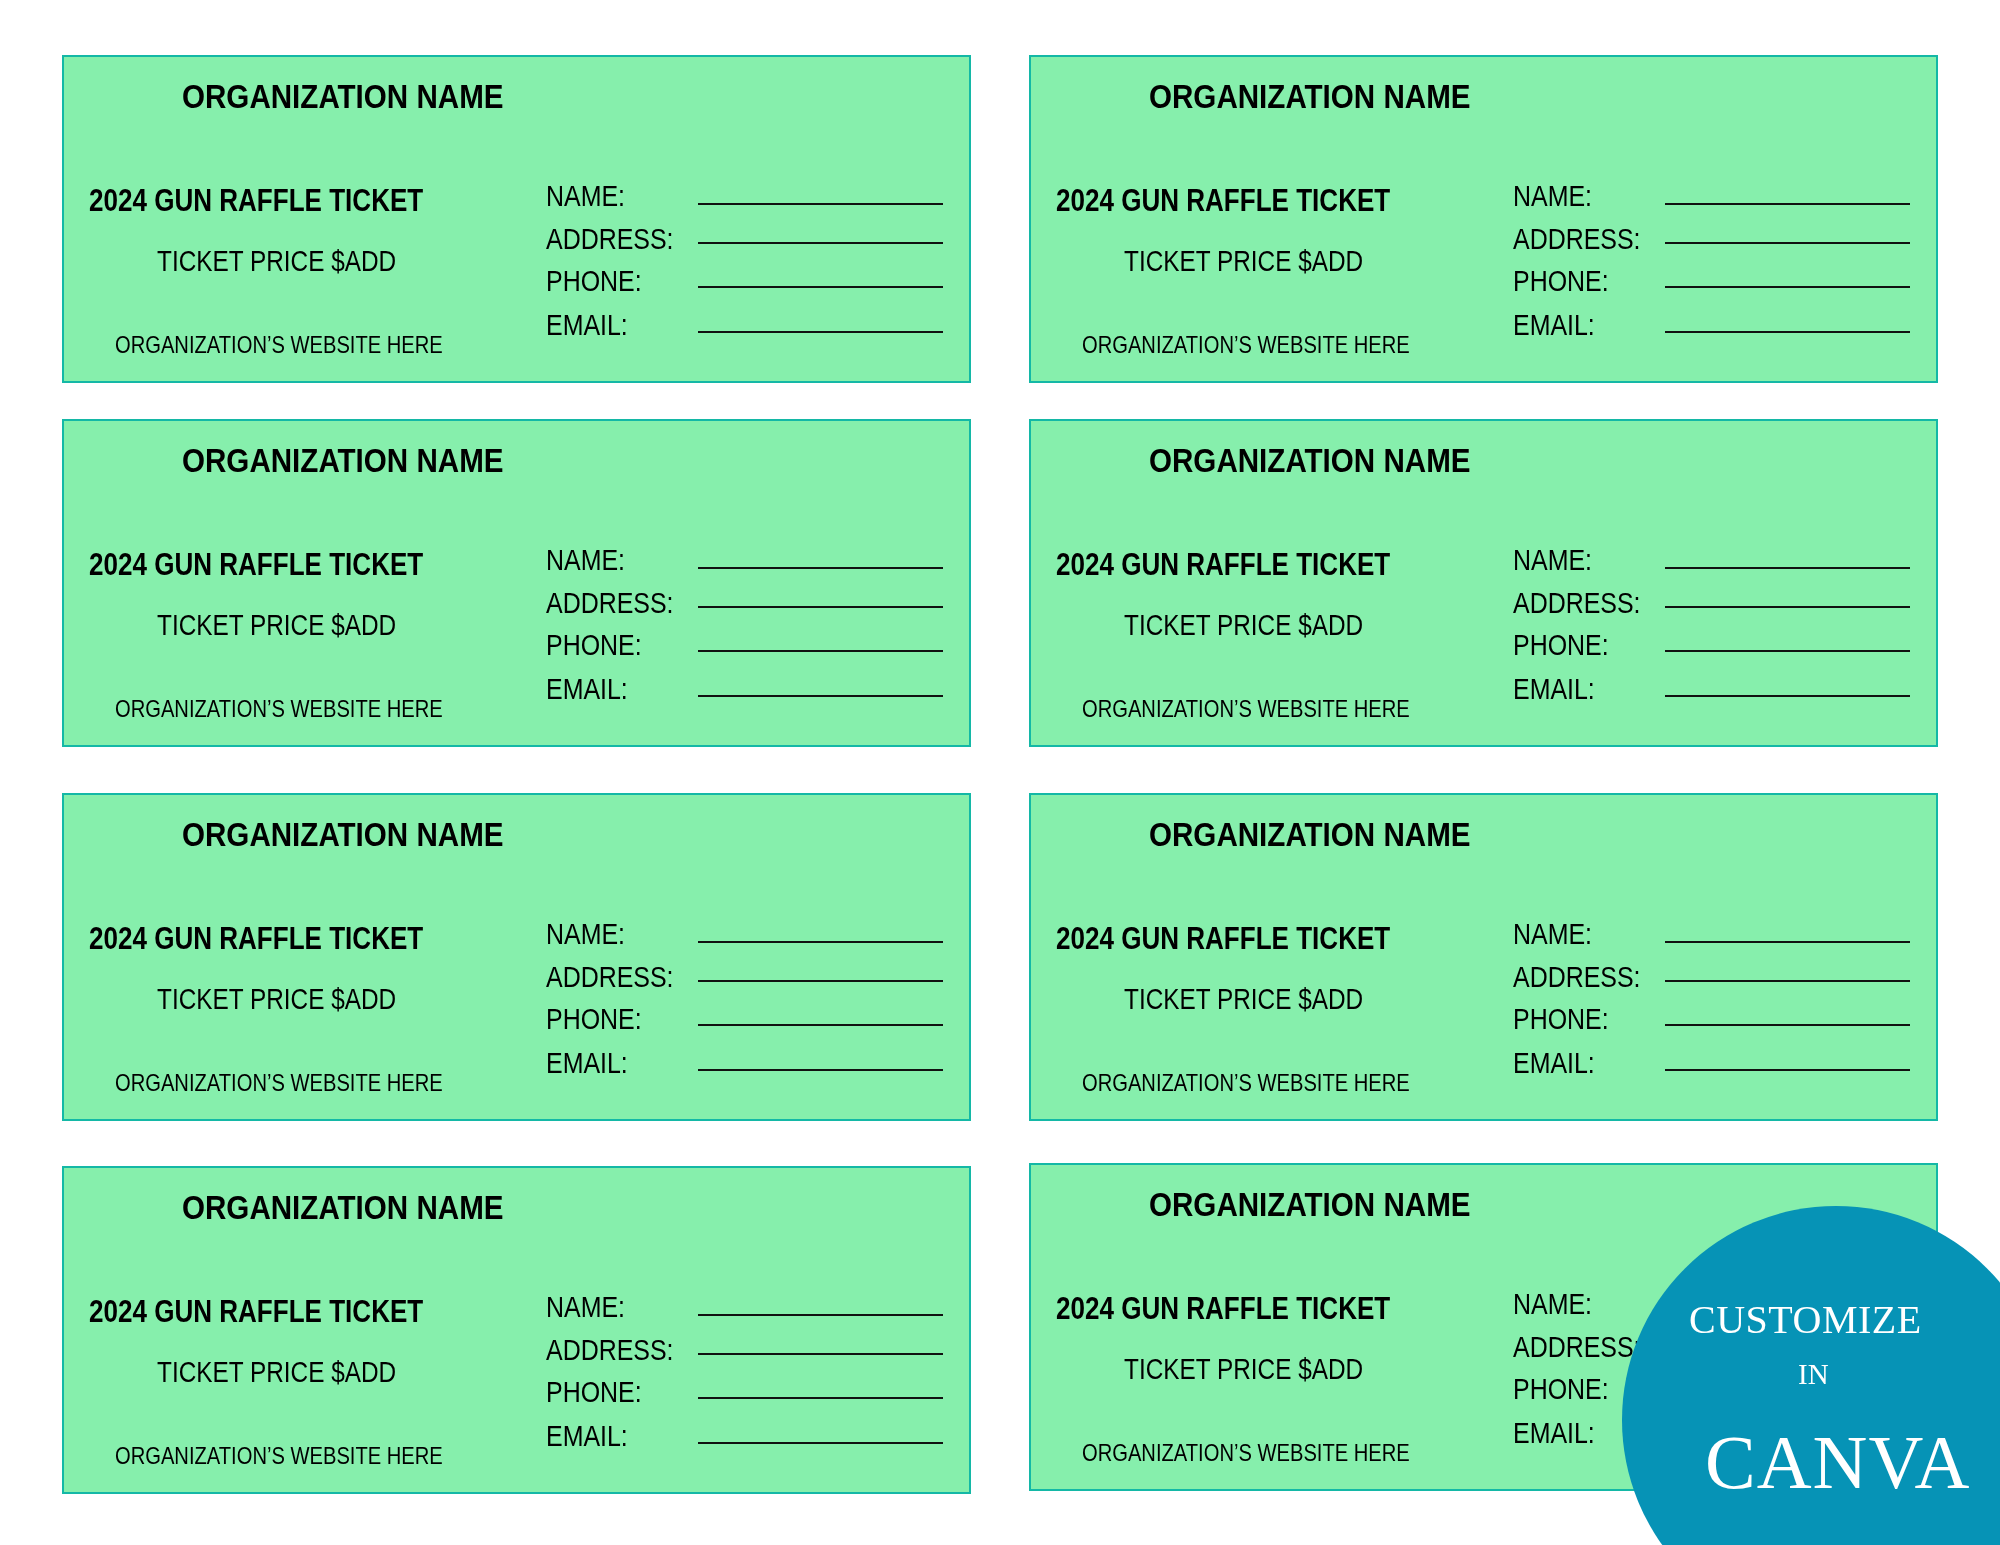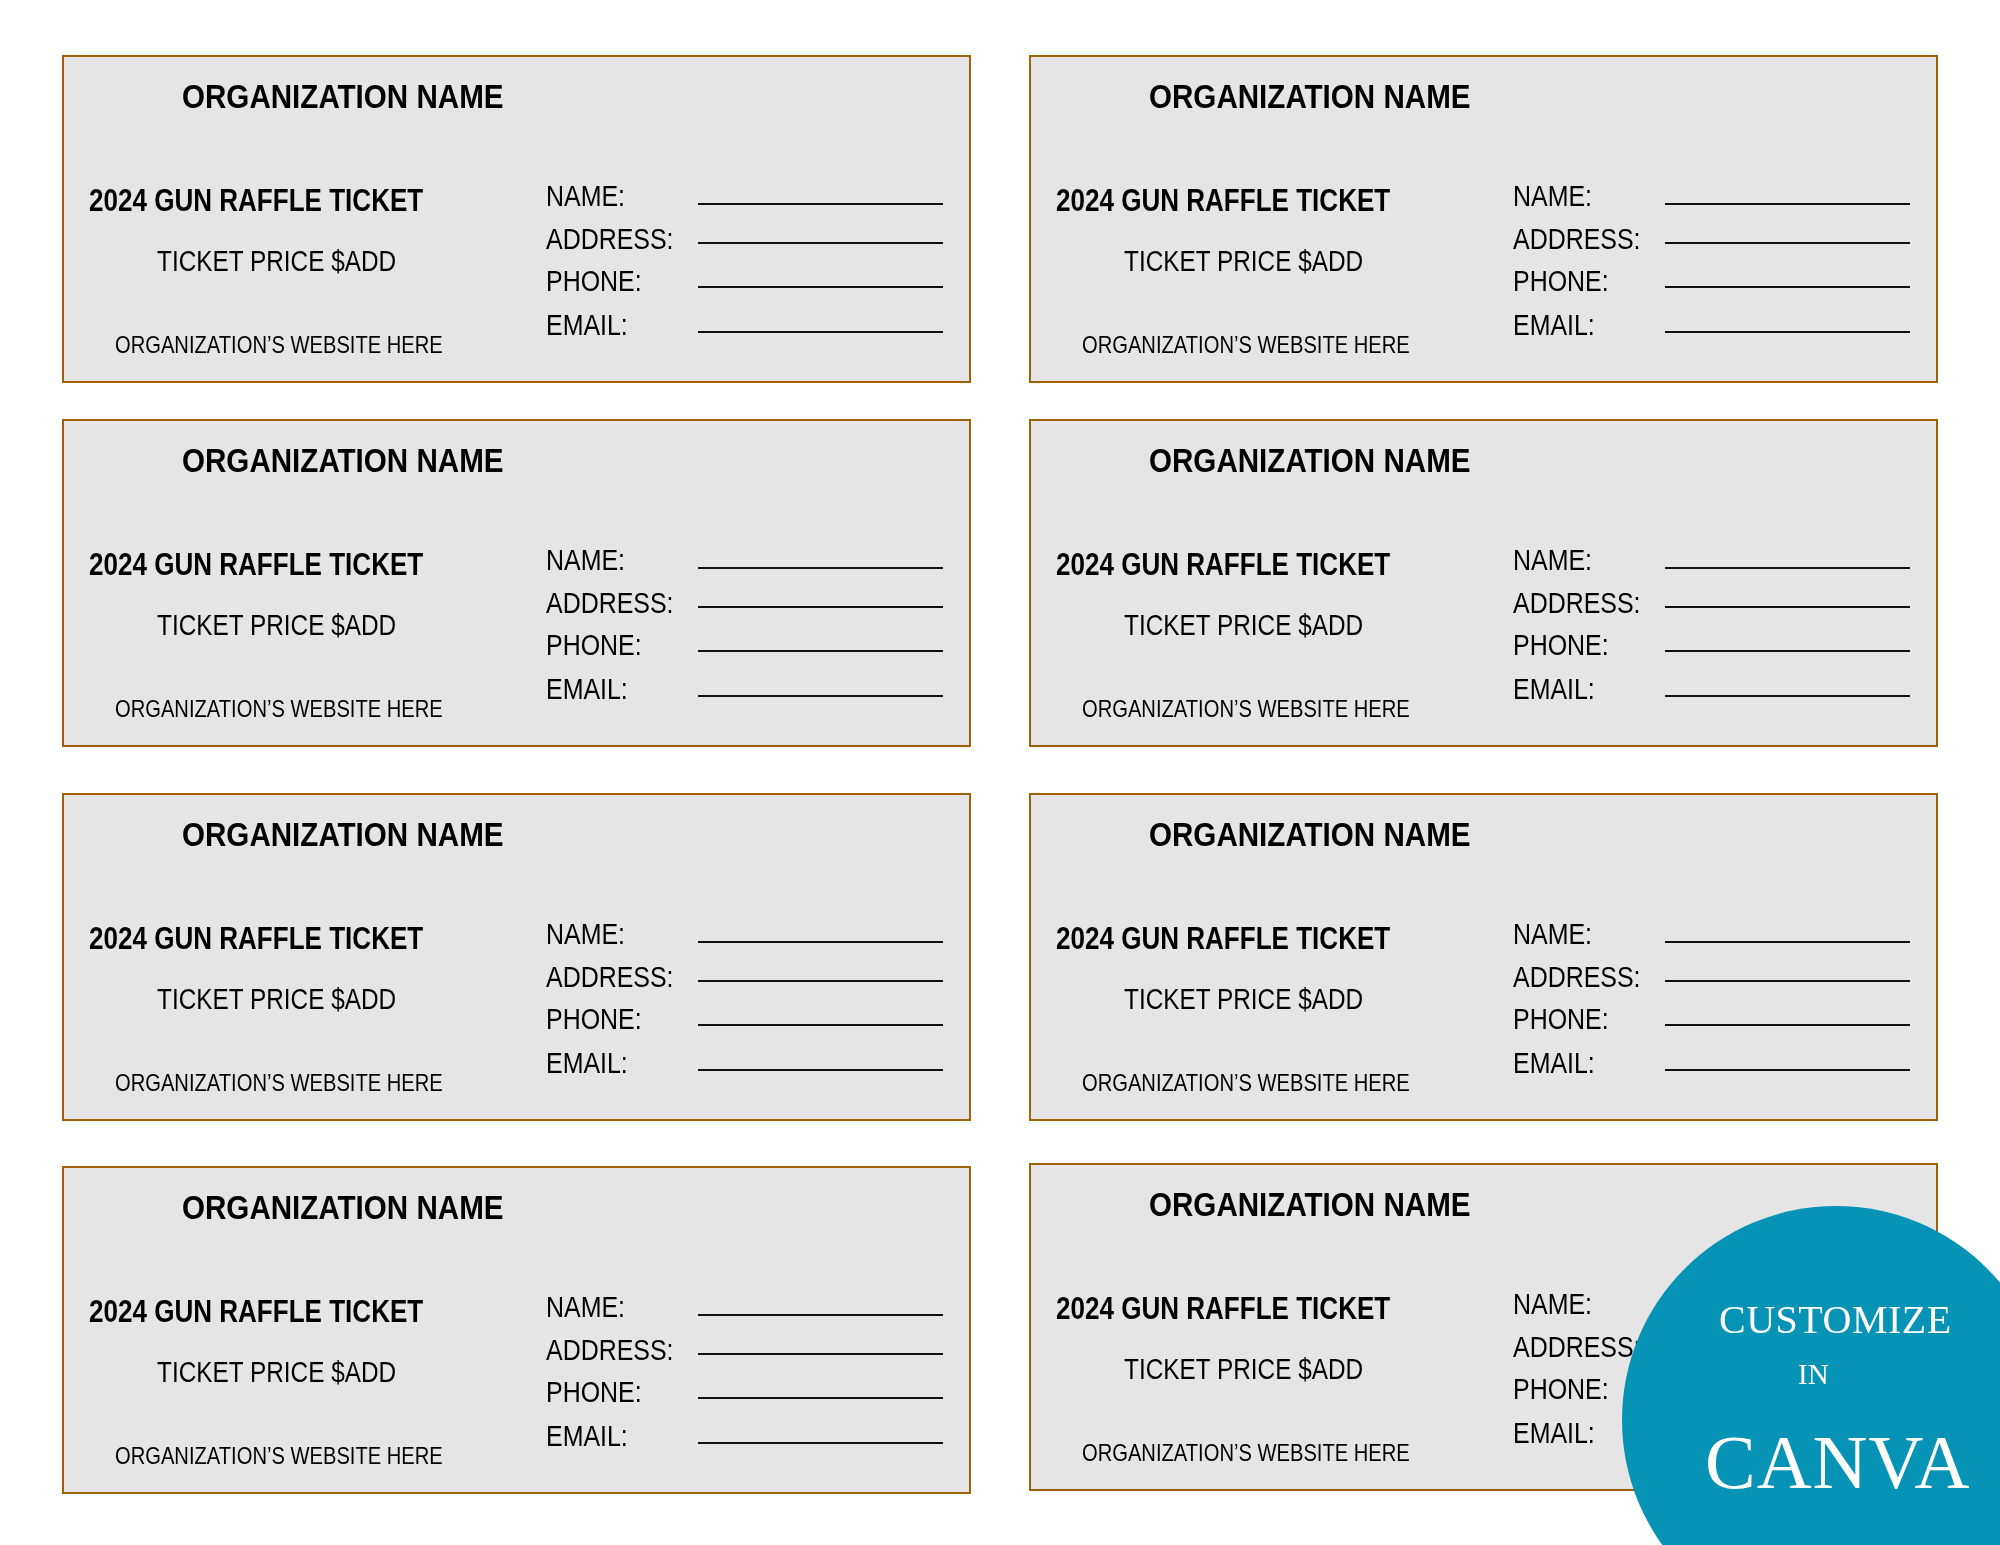--- a/index.html
+++ b/index.html
@@ -3,39 +3,39 @@
 <meta charset="utf-8">
 <style>
   html, body { margin:0; padding:0; }
   body {
     width:2000px; height:1545px; position:relative; overflow:hidden;
     background:#ffffff; color:#000;
     font-family:"Liberation Sans", sans-serif;
   }
   .ticket {
     position:absolute; width:905px; height:324px;
-    border:2px solid #a16207; background:#e5e5e5; box-sizing:content-box;text-align:right;
+    border:2px solid #14b8a6; background:#86efac; box-sizing:content-box;text-align:right;
   }
   .t-text { position:absolute; white-space:nowrap; line-height:1; transform-origin:0 0; }
   .org { left:118px; top:22px; font-size:34px; font-weight:bold; transform:scaleX(0.87); }
   .raffle { left:25px; top:128px; font-size:31px; font-weight:bold; transform:scaleX(0.84); }
   .price { left:93px; top:190px; font-size:29px; transform:scaleX(0.84); }
   .web { left:51px; top:276px; font-size:24px; transform:scaleX(0.84); }
   .field-label { left:482px; font-size:29px; transform:scaleX(0.86); }
   .fl-0 { top:125px; } .fl-1 { top:168px; } .fl-2 { top:210px; } .fl-3 { top:254px; }
   .field-line { position:absolute; left:634px; width:245px; height:0; border-top:2px solid #111; }
   .ln-0 { top:146px; } .ln-1 { top:185px; } .ln-2 { top:229px; } .ln-3 { top:274px; }
 
   .badge {
     position:absolute; left:1622px; top:1206px; width:428px; height:428px;
     border-radius:50%; background:#0693b6; color:#fff;
     font-family:"Liberation Serif", "DejaVu Serif", serif;
   }
   .badge .b-line { position:absolute; white-space:nowrap; line-height:1; }
-  .b-customize { left:67px; top:94px; font-size:40px; letter-spacing:0.5px;margin-left:30px; }
+  .b-customize { left:67px; top:94px; font-size:40px; letter-spacing:0.5px; }
   .b-in { left:176px; top:154px; font-size:29px; }
   .b-canva { left:83px; top:218px; font-size:76px; font-weight:normal; letter-spacing:1px; }
 </style>
 </head>
 <body>
 
 <div id="tickets">
     <div class="ticket" style="left: 62px; top: 55px;">
     <span class="t-text org">ORGANIZATION NAME</span>
     <span class="t-text raffle">2024 GUN RAFFLE TICKET</span>

